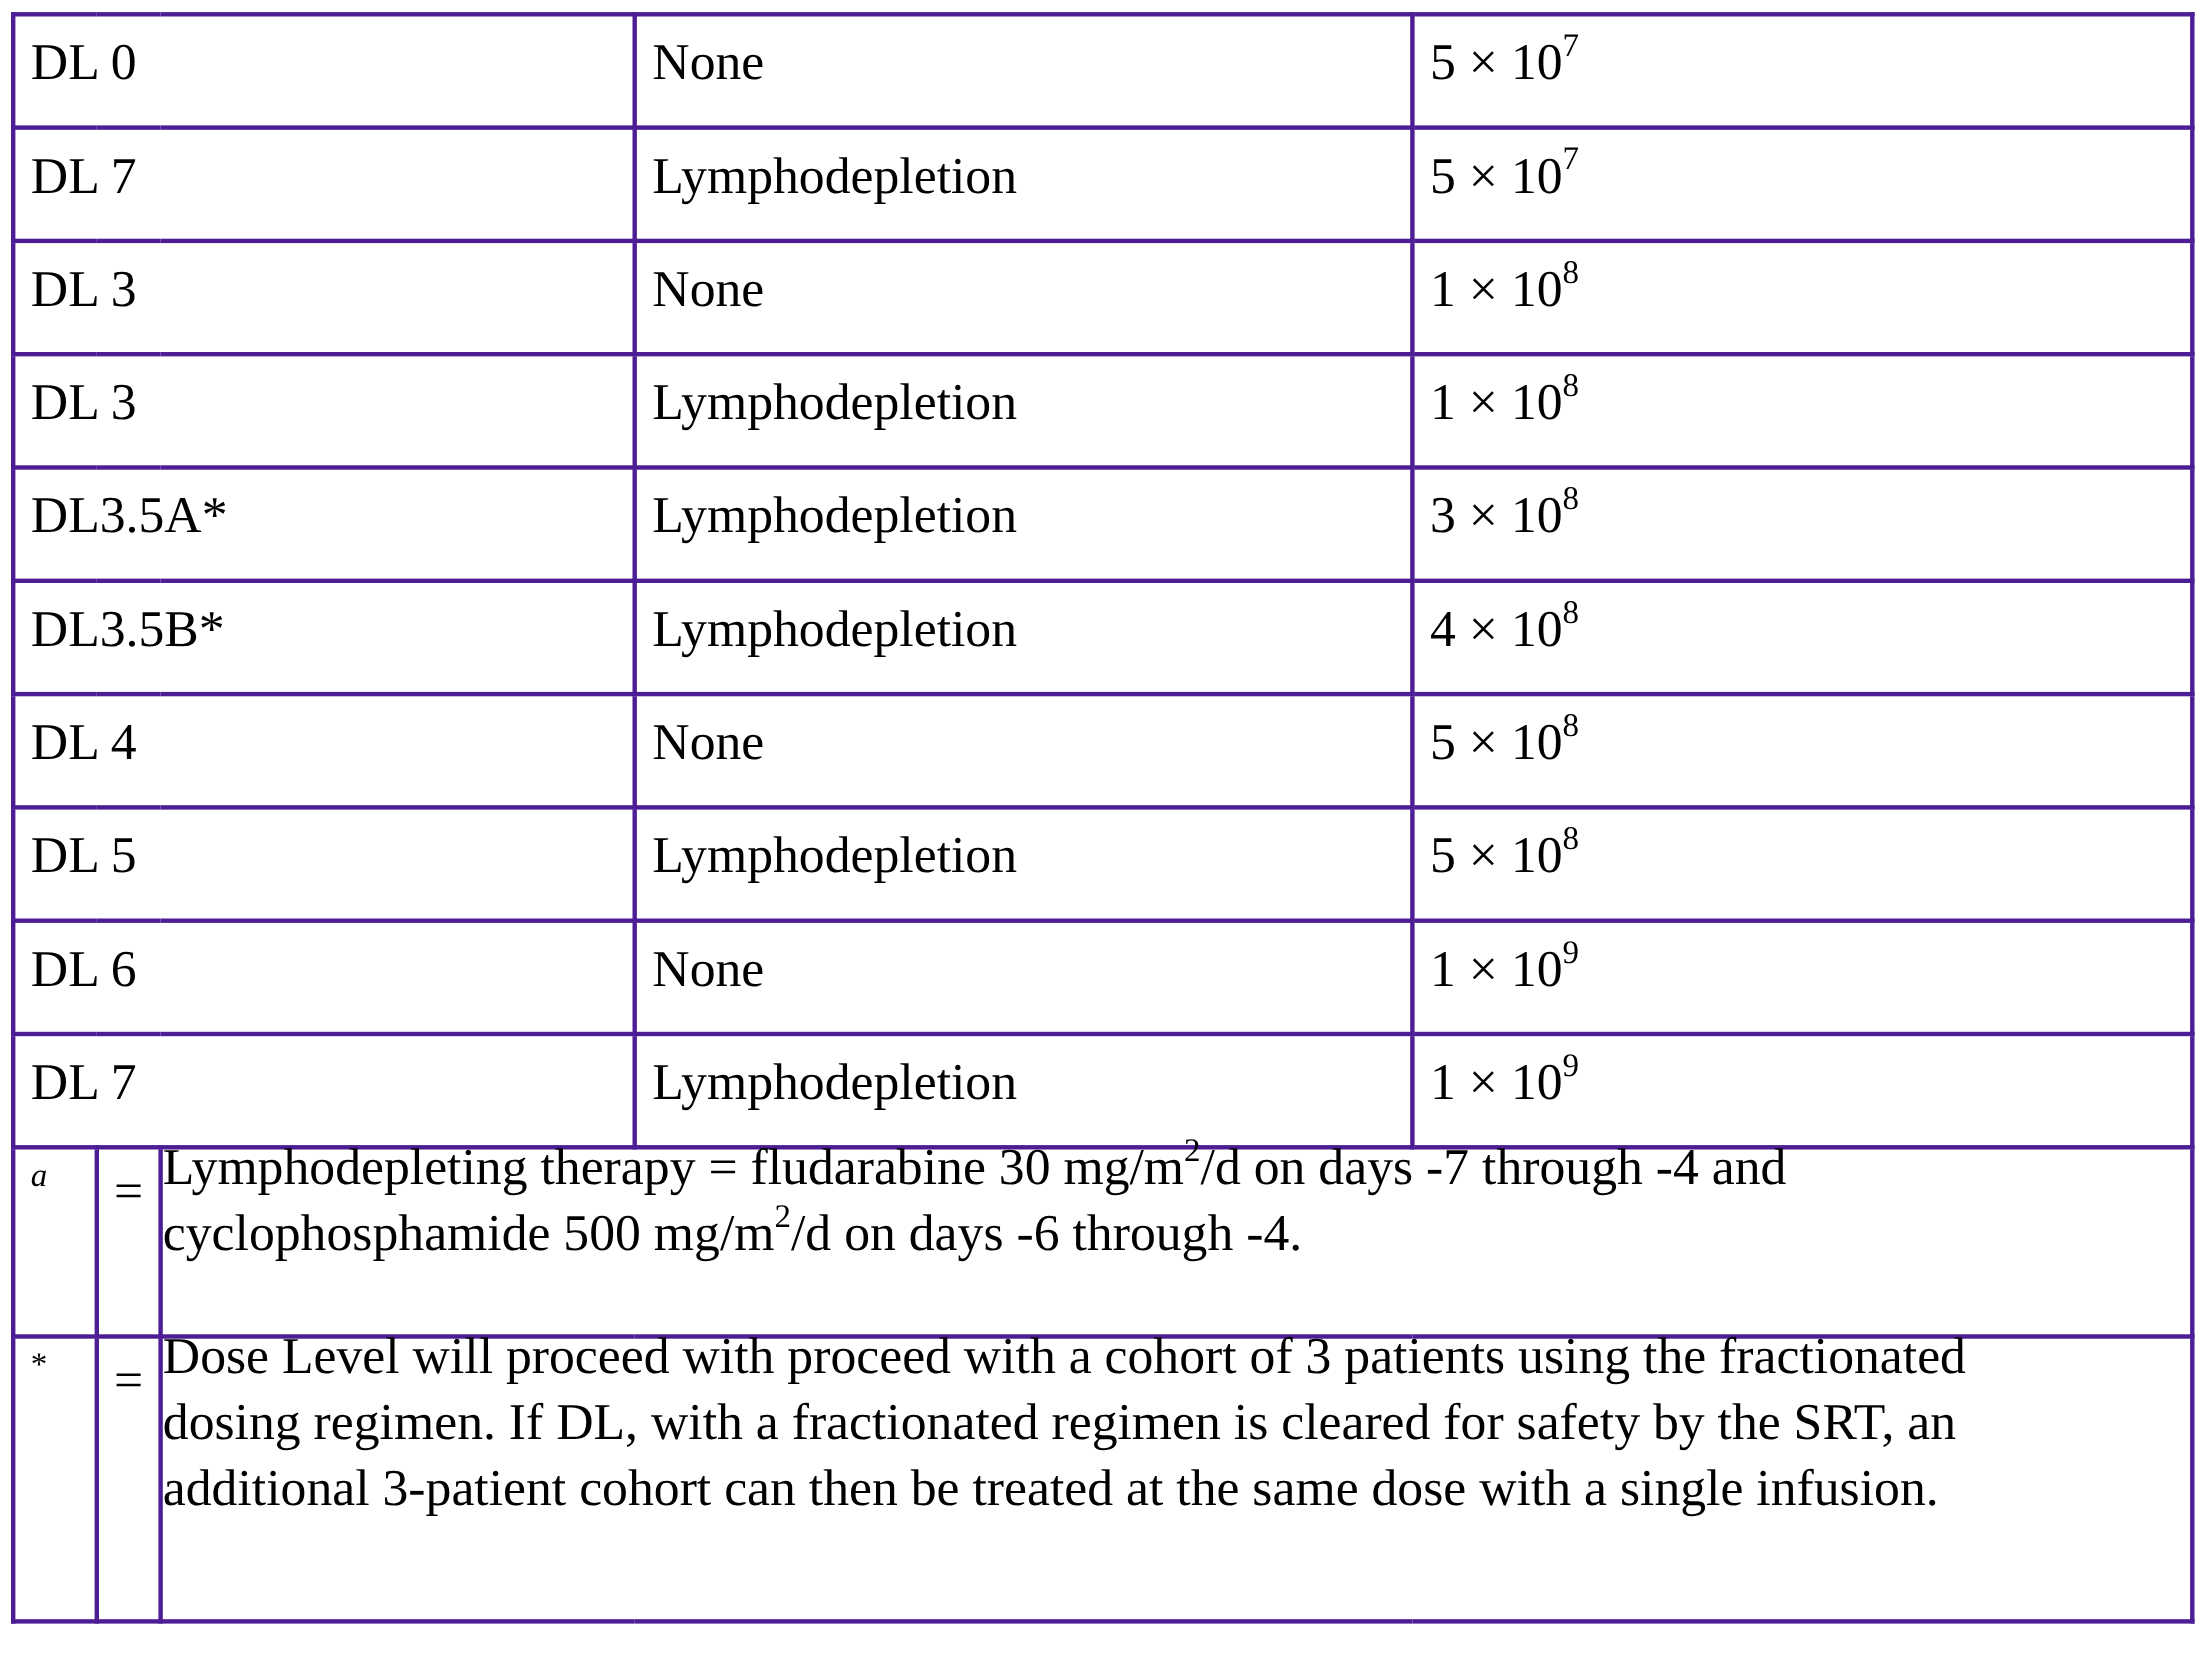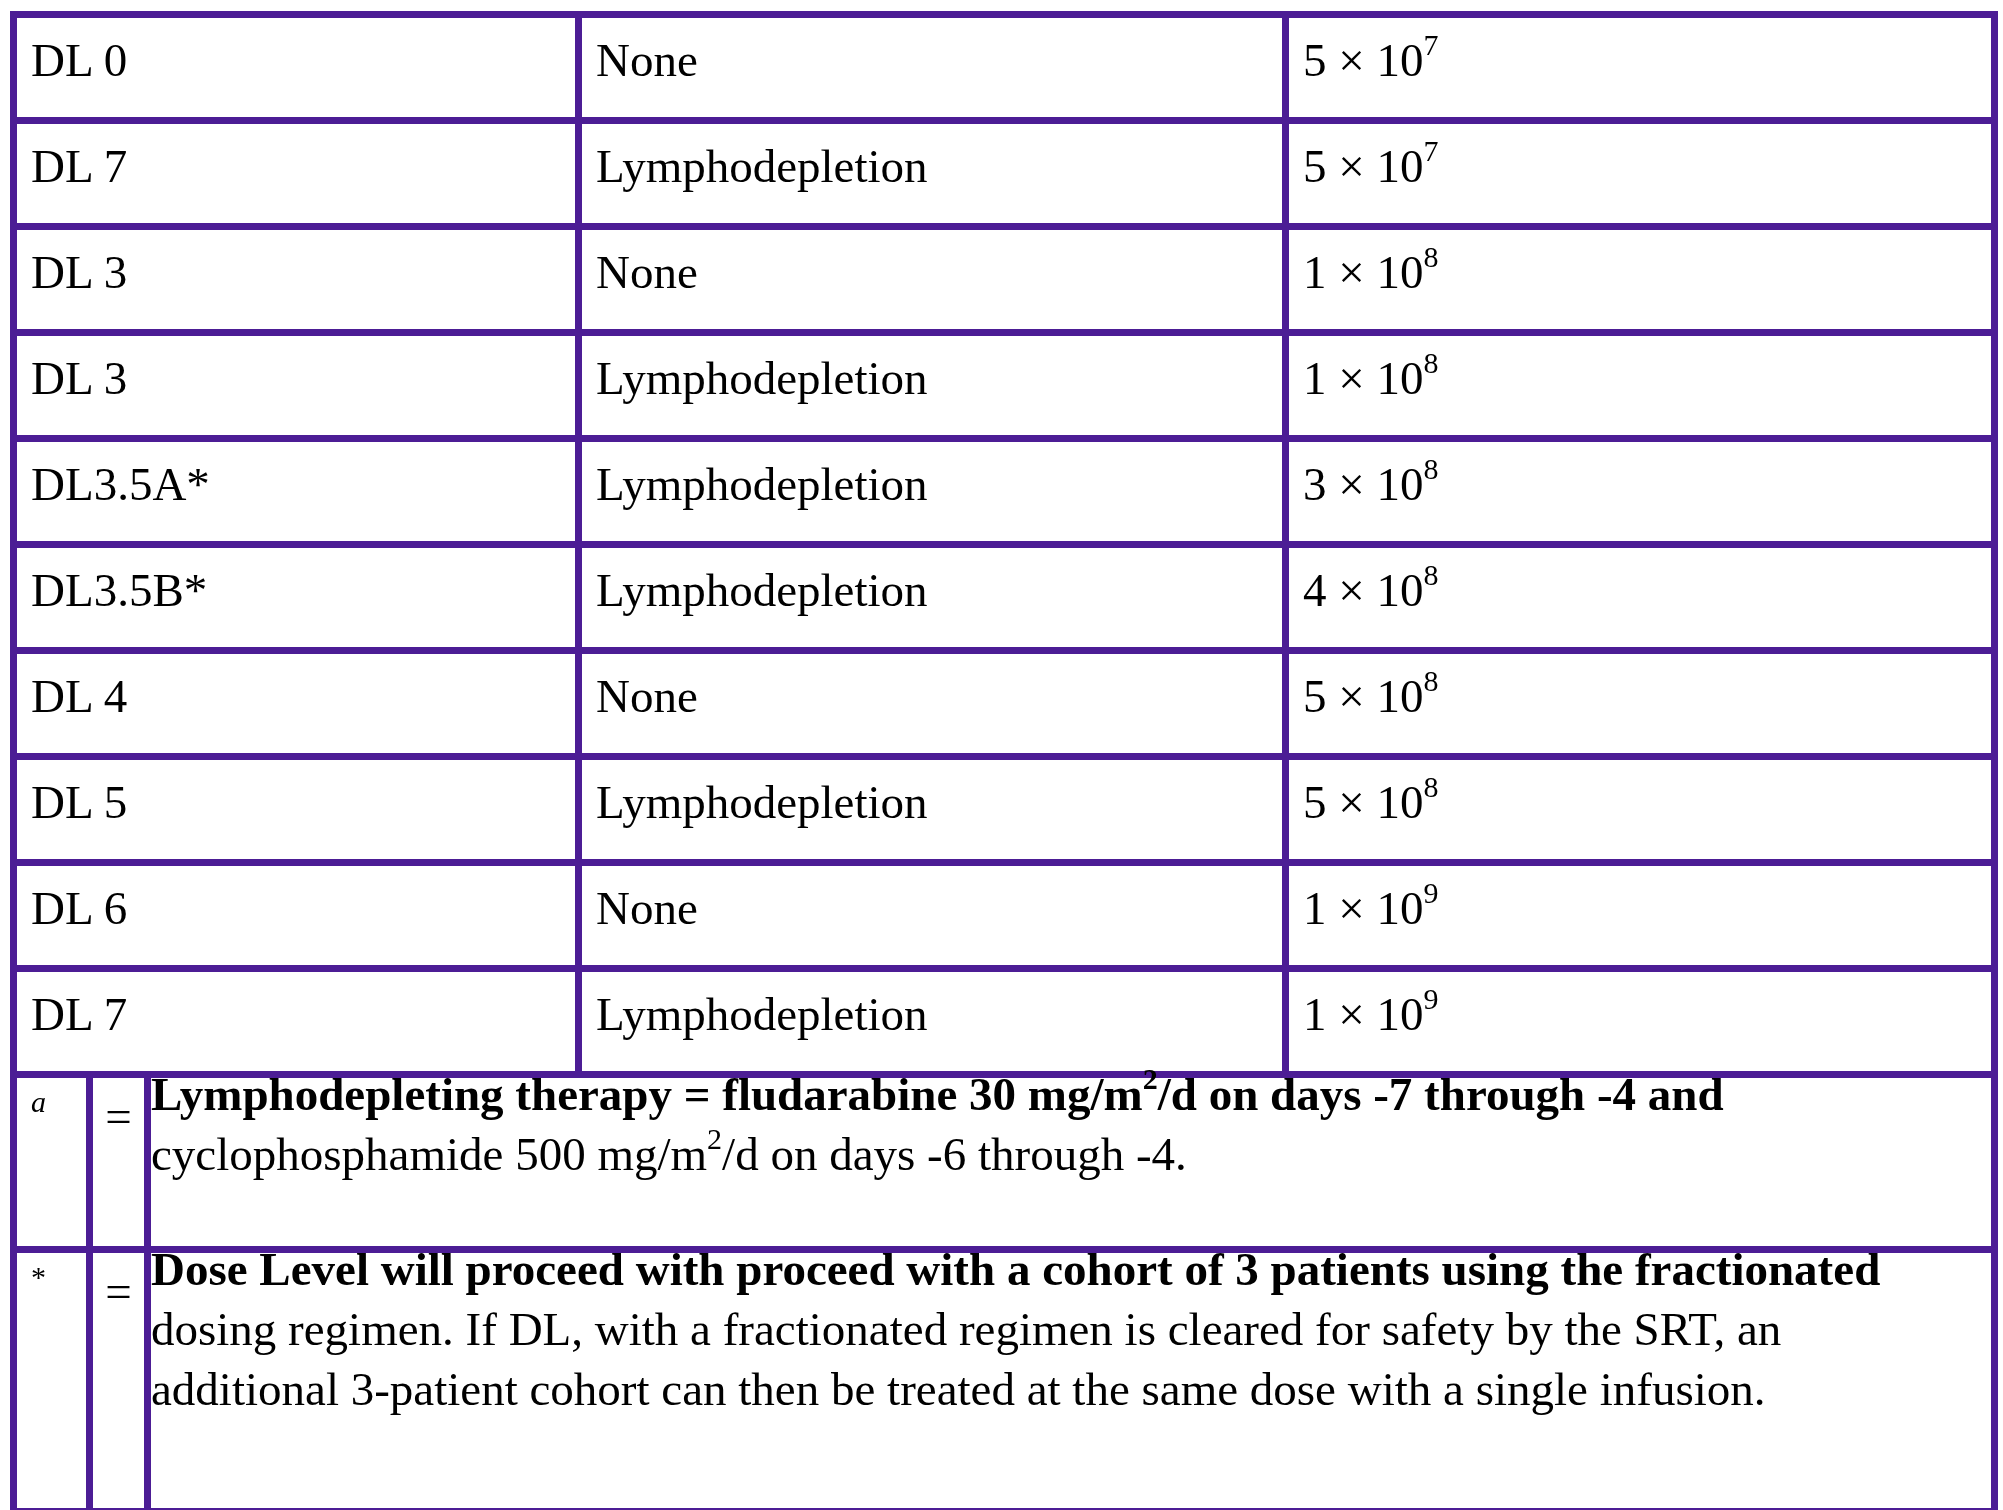--- a/index.html
+++ b/index.html
@@ -17,21 +17,21 @@
   }
   .doc-table {
     position: absolute;
     left: 10px;
     top: 11px;
     width: 1981px;
     border-collapse: collapse;
     table-layout: fixed;
   }
   .doc-table td {
-    border: 7px solid #4c1d95;
+    border: 4px solid #4c1d95;
     vertical-align: top;
     padding: 0;
     font-size: 47px;
     line-height: 60px;
   }
   .main-row td {
     height: 99px;
   }
   .cell-text {
     display: block;
@@ -55,21 +55,21 @@
   }
   .fn-eq span {
     display: block;
     padding-top: 8px;
   }
   .fn-text {
     padding: 10px 14px 20px 14px;
     line-height: 87px;
   }
   .fn-text .line { display: block; white-space: nowrap; }
-  .fn-text .line:first-child { margin-top: -14px; font-weight: bold; }
+  .fn-text .line:first-child { margin-top: -14px; }
   .fn-row-a td { height: 168px; }
   .fn-row-star td { height: 255px; }
 </style>
 </head>
 <body>
 
 <table class="doc-table">
   <colgroup>
     <col style="width:76px">
     <col style="width:58px">

